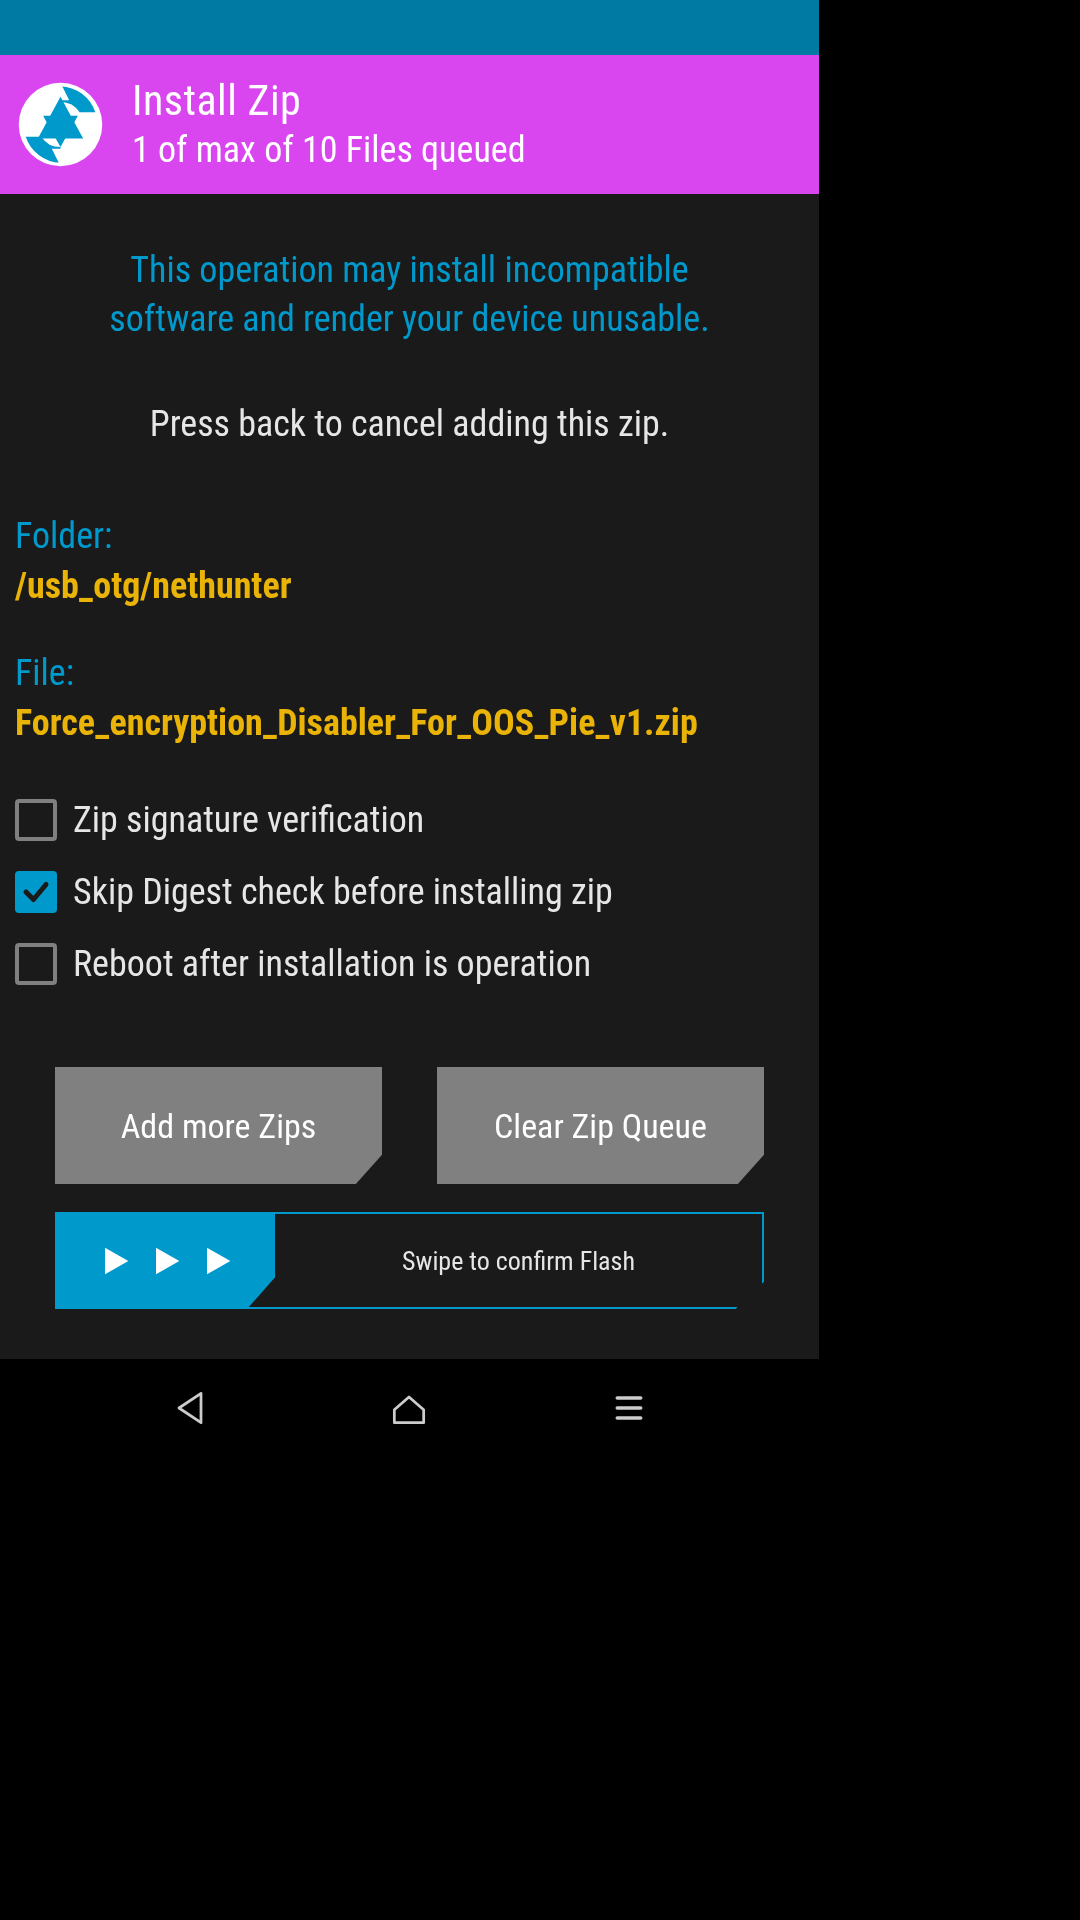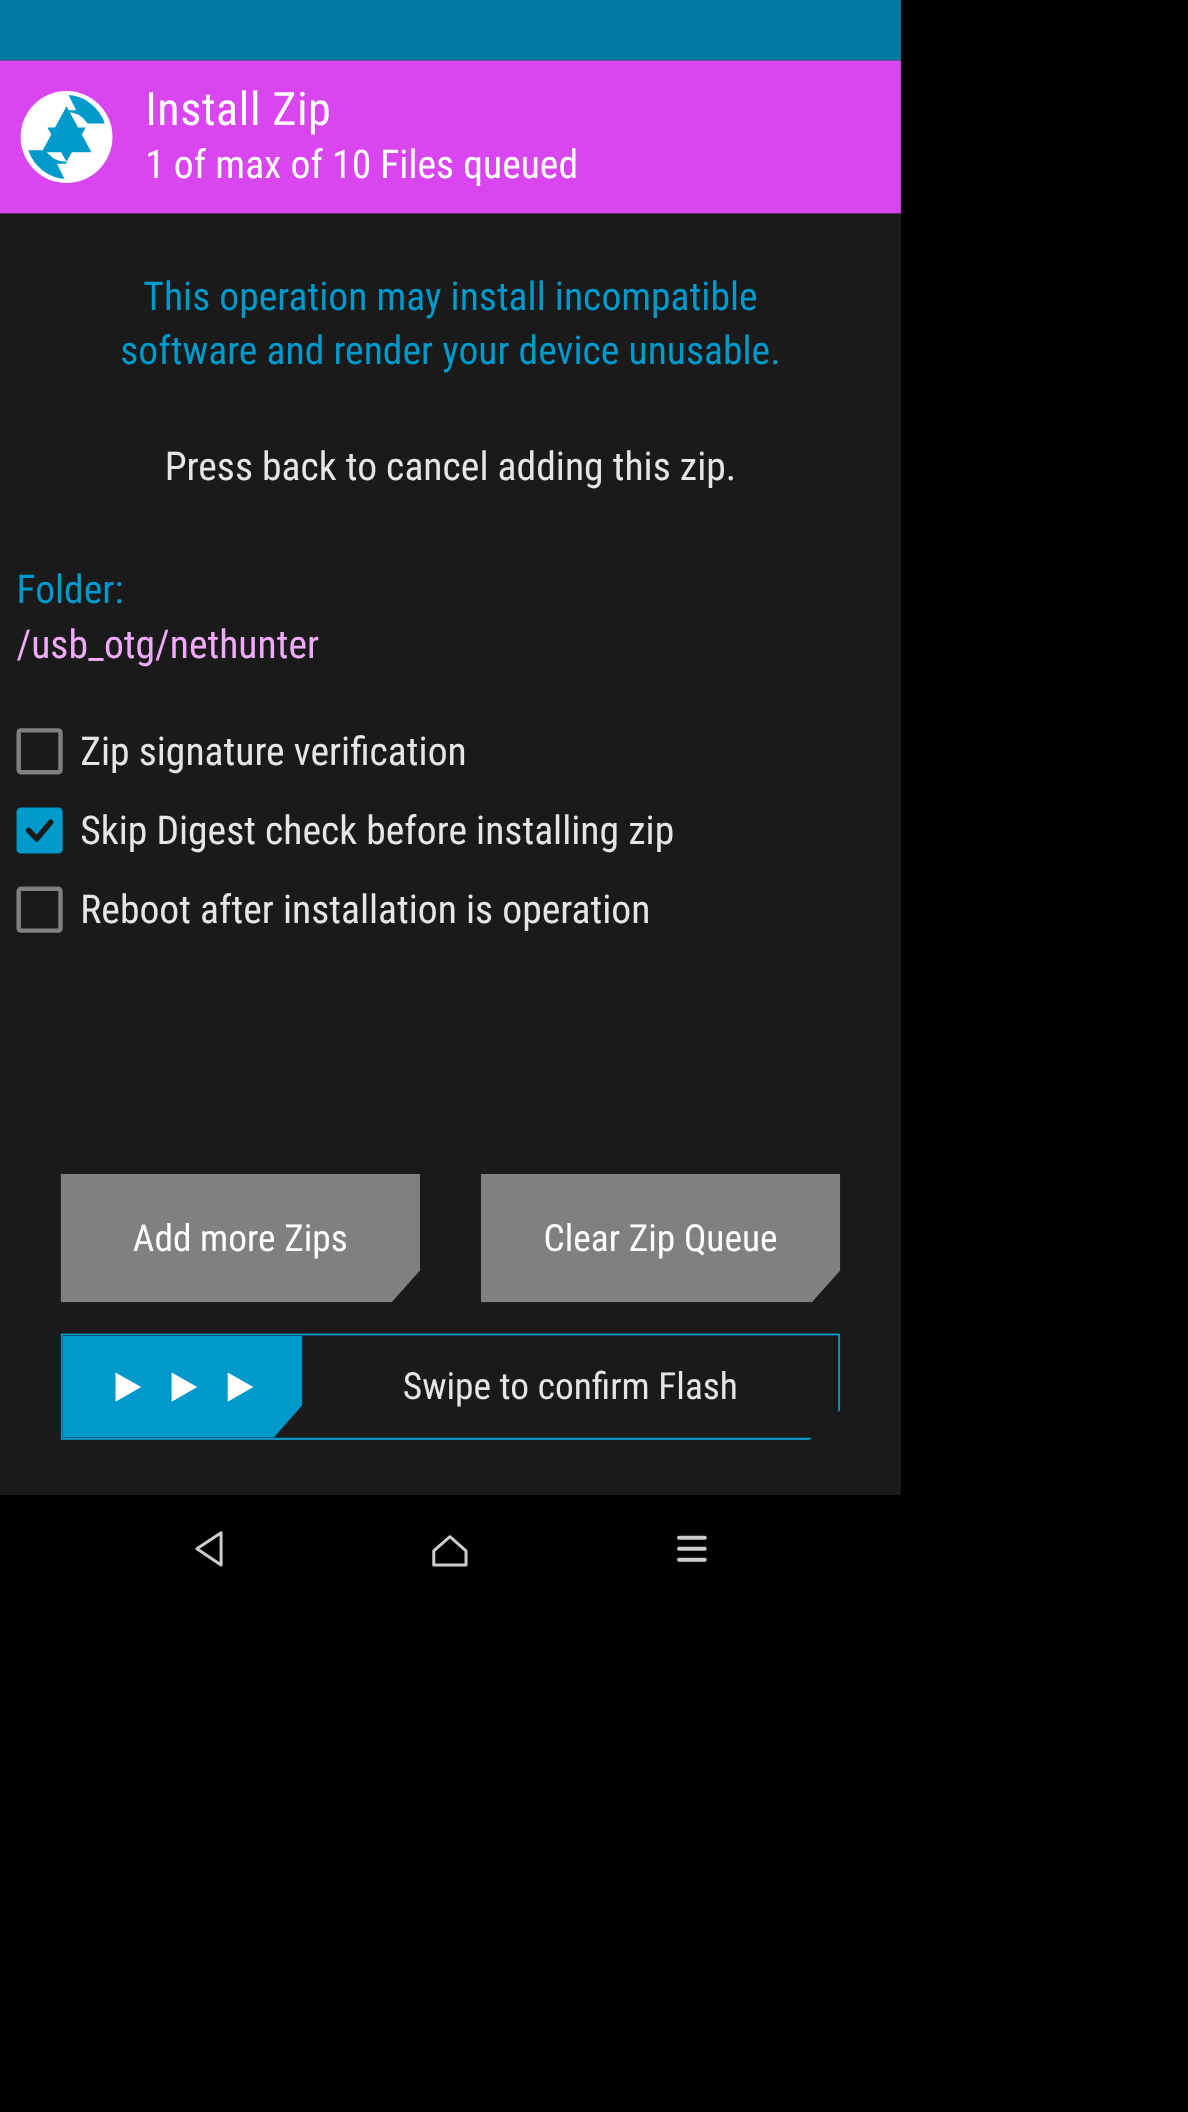--- a/index.html
+++ b/index.html
@@ -71,24 +71,24 @@
   }
   .kv { margin-top: 70px; }
   .kv + .kv { margin-top: 35px; }
   .kv-label {
     color: #0099cc;
     font-size: 36px;
     font-weight: 400;
     margin-top: 45px;
   }
   .kv-value {
-    color: #f0abfc;
+    color: #eab308;
     font-size: 36px;
     margin-top: 8px;
-    font-weight: 400;
+    font-weight: 700;
     word-break: break-all;
   }
   .checks { margin-top: 55px; }
   .check-row {
     display: flex;
     align-items: center;
     gap: 16px;
     margin-bottom: 30px;
   }
   .checkbox {
@@ -152,21 +152,21 @@
     align-items: center;
     justify-content: center;
     gap: 11px;
     clip-path: polygon(0 0, 100% 0, 100% 68%, 88% 100%, 0 100%);
   }
   .swipe-handle svg { flex-shrink: 0; }
   .swipe-label {
     flex: 1;
     text-align: center;
     color: #e6e6e6;
-    font-size: 34px;
+    font-size: 26px;
     font-weight: 400;
   }
   .navbar {
     position: absolute;
     left: 0;
     right: 0;
     bottom: 0;
     height: 97px;
     background: #000;
     display: flex;
@@ -212,20 +212,24 @@
       <span>software and render your device unusable.</span>
     </div>
 
     <div class="instruction">Press back to cancel adding this zip.</div>
 
     <div class="kv">
       <div class="kv-label">Folder:</div>
       <div class="kv-value">/usb_otg/nethunter</div>
     </div>
 
+    <div class="kv">
+      <div class="kv-label">File:</div>
+      <div class="kv-value">Force_encryption_Disabler_For_OOS_Pie_v1.zip</div>
+    </div>
 
     <div class="checks">
       <div class="check-row">
         <div class="checkbox">
           
         </div>
         <span class="check-label">Zip signature verification</span>
       </div>
 
       <div class="check-row">

